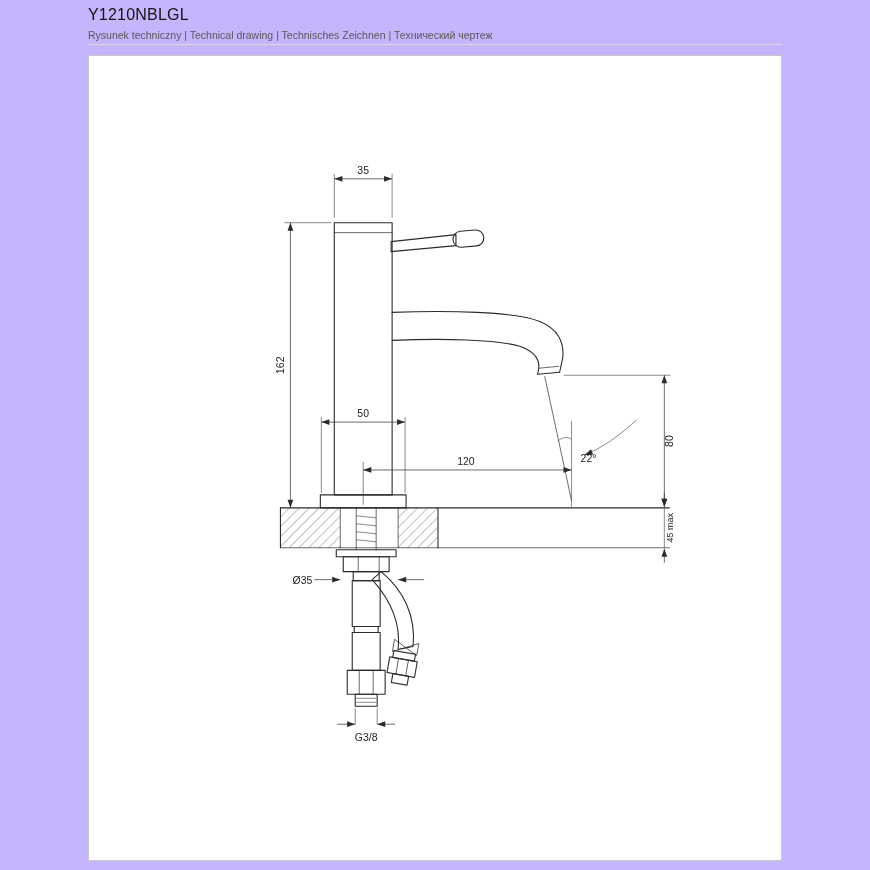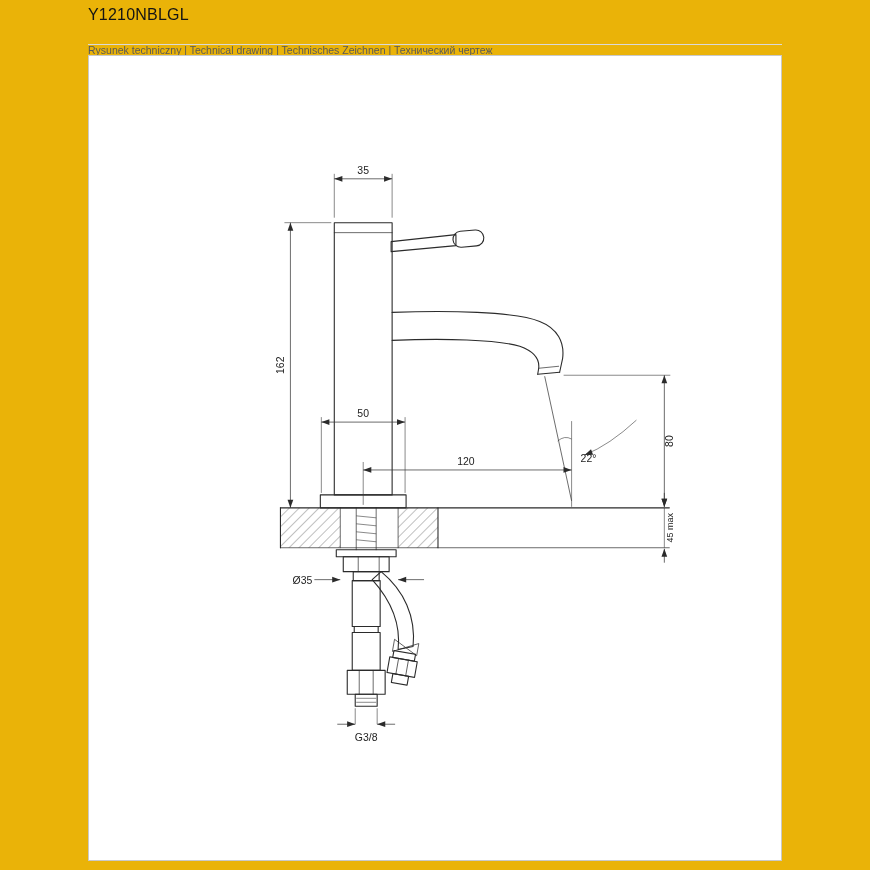--- a/index.html
+++ b/index.html
@@ -1,22 +1,22 @@
 <!DOCTYPE html>
 <html><head>
 <meta charset="utf-8">
 <style>
   html,body { margin:0; padding:0; background:#ffffff; }
   .page {
-    position:relative; width:870px; height:870px; background:#eab308;
+    position:relative; width:870px; height:870px; background:#c4b5fd;
     font-family:"Liberation Sans", sans-serif; color:#1a1a1a; overflow:hidden;
   }
   .header { position:absolute; left:88px; top:6px; }
   .title  { font-size:16px; font-weight:500; color:#141414; letter-spacing:.2px; }
-  .subtitle { margin-top:20px; font-size:10.5px; color:#595959; }
+  .subtitle { margin-top:5px; font-size:10.5px; color:#595959; }
   .divider { position:absolute; left:88px; top:44px; width:694px; height:1px; background:#d9d9d9; }
   .frame { position:absolute; left:88px; top:55px; width:694px; height:806px;
            border:1px solid #c9c9c9; box-sizing:border-box; background:#fff; }
   svg { display:block; width:100%; height:100%; }
 
   .outline      { fill:none; stroke:#2b2b2b; stroke-width:1.1; stroke-linejoin:round; stroke-linecap:round; }
   .outline-thin { fill:none; stroke:#2b2b2b; stroke-width:0.7; stroke-linecap:round; }
   .dim  { fill:none; stroke:#3a3a3a; stroke-width:0.75; }
   .ext  { fill:none; stroke:#3a3a3a; stroke-width:0.6; }
   .dimtext    { font-family:"Liberation Sans", sans-serif; font-size:10.5px; fill:#222; }

